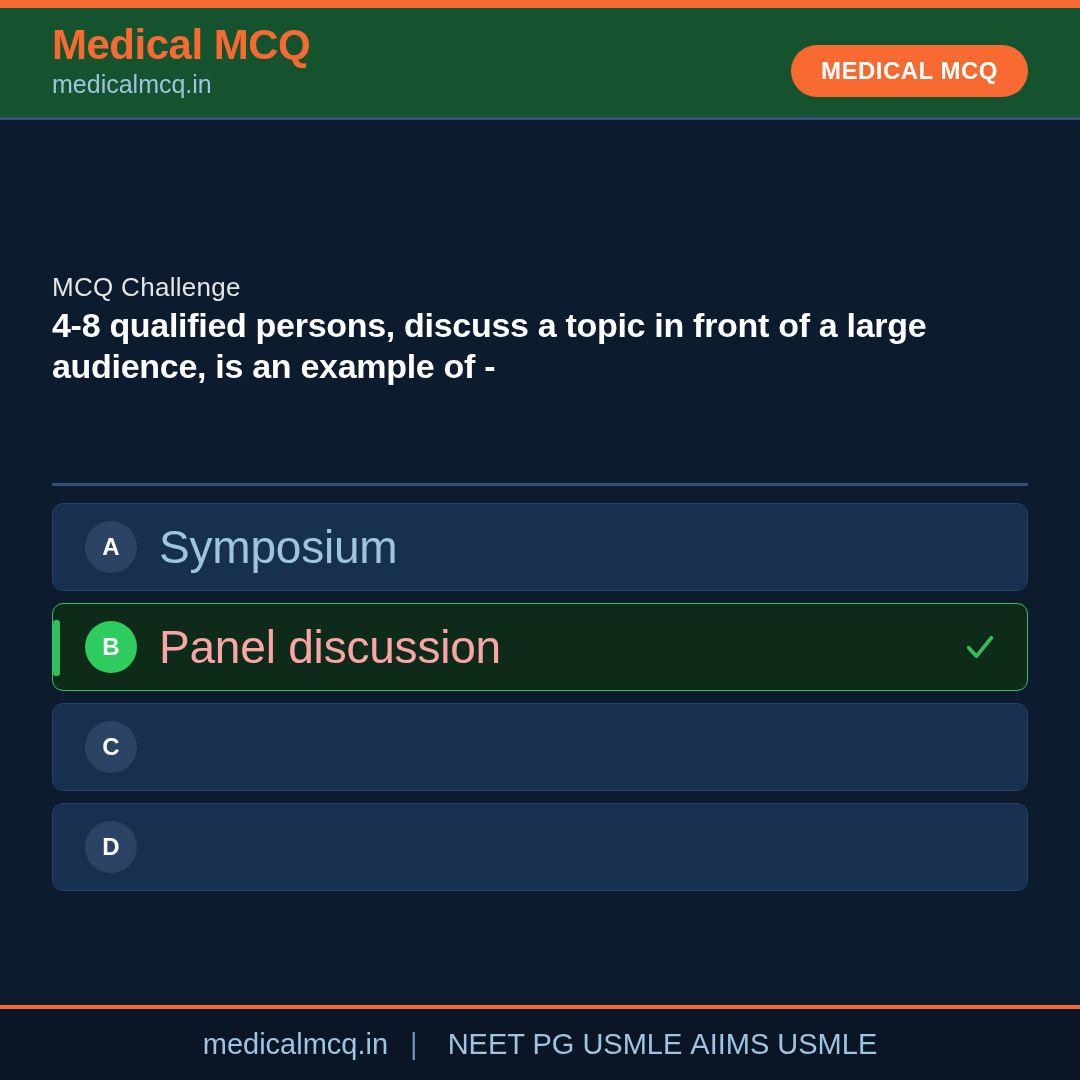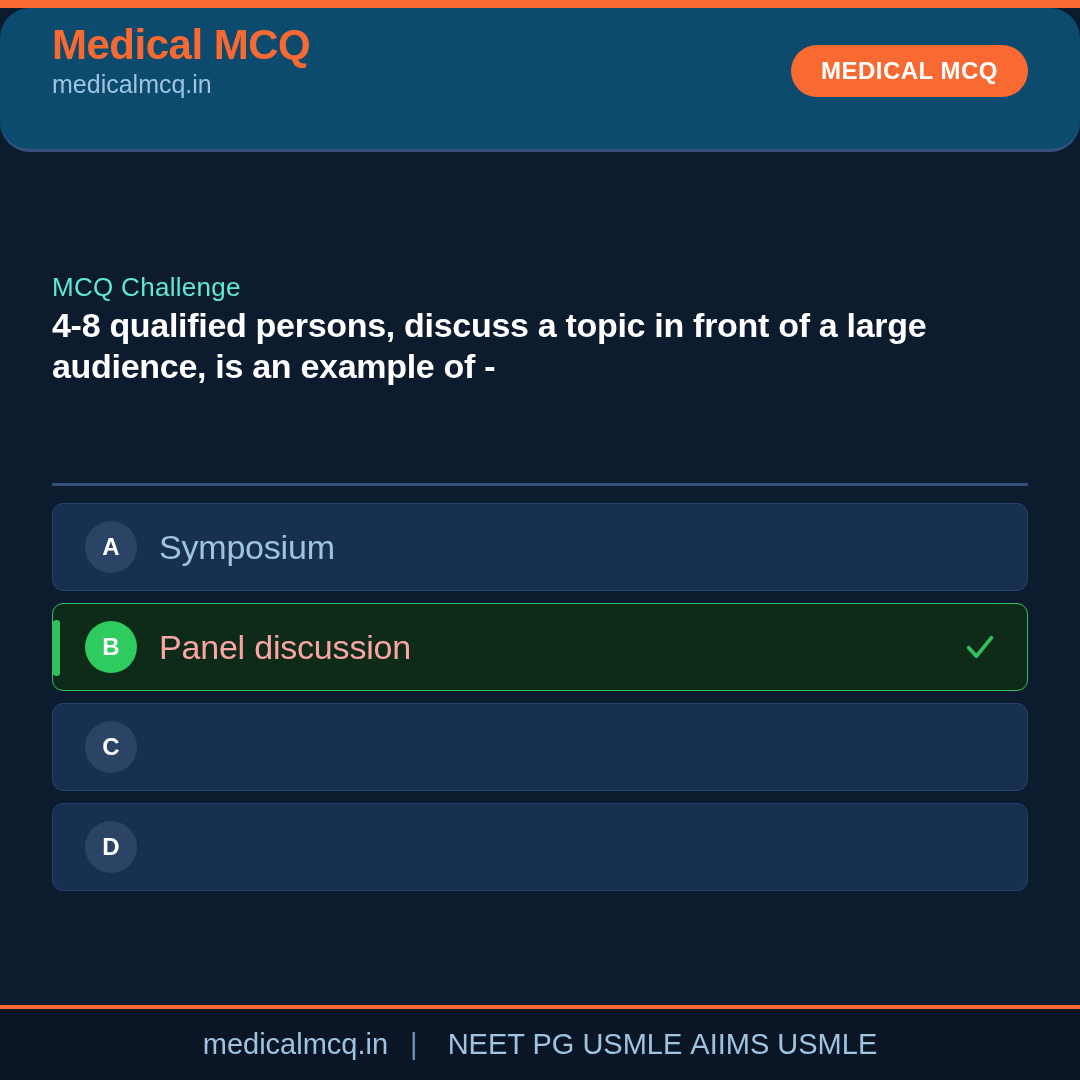--- a/index.html
+++ b/index.html
@@ -22,25 +22,24 @@
     width: 1080px;
     height: 8px;
     background: #f96a33;
   }
 
   
   .header {
     position: absolute;
     top: 8px; left: 0;
     width: 1080px;
-    height: 144px;
-    background: #0c4a6e;
+    height: 112px;
+    background: #14532d;
     border-bottom: 3px solid #35507a;
     box-sizing: border-box;
-    border-radius: 30px;
   }
   .brand-block {
     position: absolute;
     left: 52px;
     top: 14px;
   }
   .brand-title {
     font-size: 42px;
     font-weight: bold;
     color: #f96a33;
@@ -75,21 +74,21 @@
     top: 120px; left: 0;
     width: 1080px;
     height: 885px;
   }
 
   .kicker {
     position: absolute;
     left: 52px;
     top: 152px;
     font-size: 26px;
-    color: #5eead4;
+    color: #e5e5e5;
     letter-spacing: 0.3px;
   }
 
   .question {
     position: absolute;
     left: 52px;
     top: 185px;
     width: 980px;
     font-size: 34px;
     font-weight: bold;
@@ -156,21 +155,21 @@
     justify-content: center;
     margin-left: 32px;
     flex: 0 0 auto;
   }
   .option.correct .badge {
     background: #2ecc5e;
   }
 
   .option-text {
     margin-left: 22px;
-    font-size: 34px;
+    font-size: 46px;
     color: #9fc4e0;
     letter-spacing: -0.2px;
   }
   .option.correct .option-text {
     color: #fca5a5;
   }
 
   .check {
     position: absolute;
     right: 30px;

